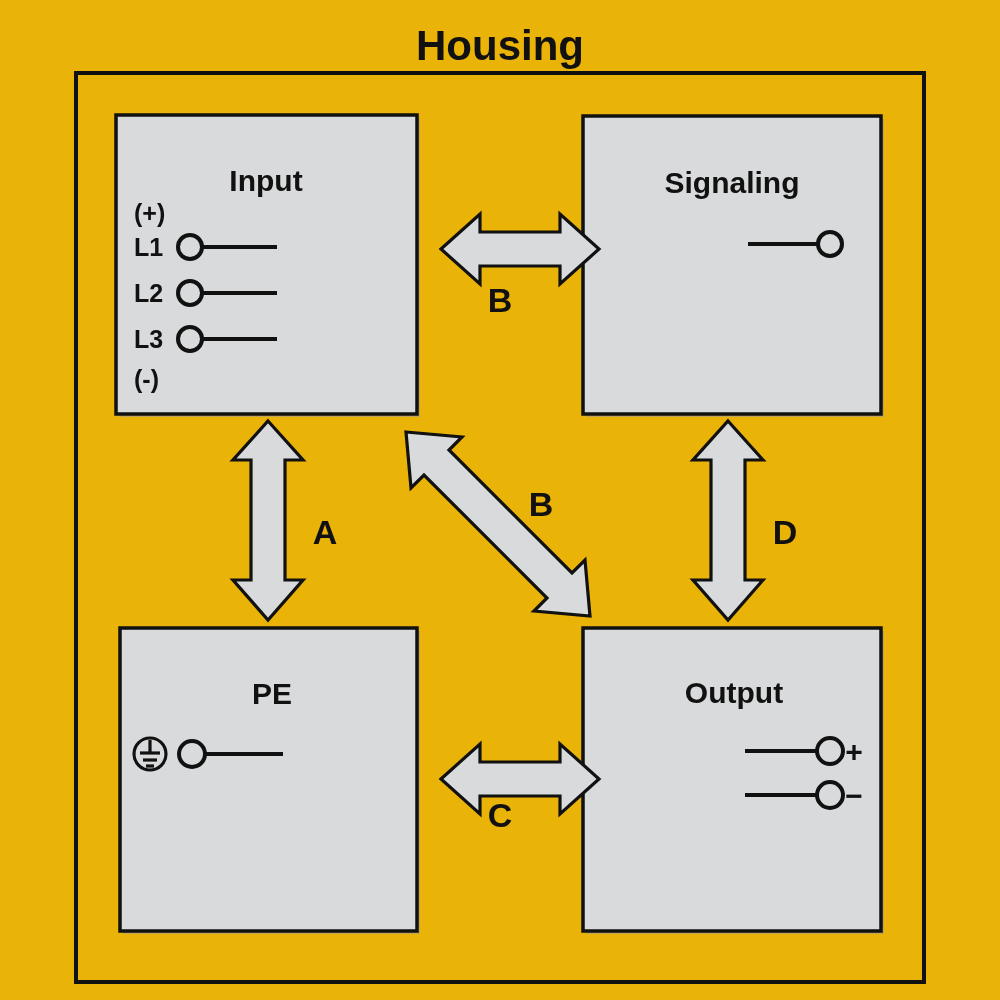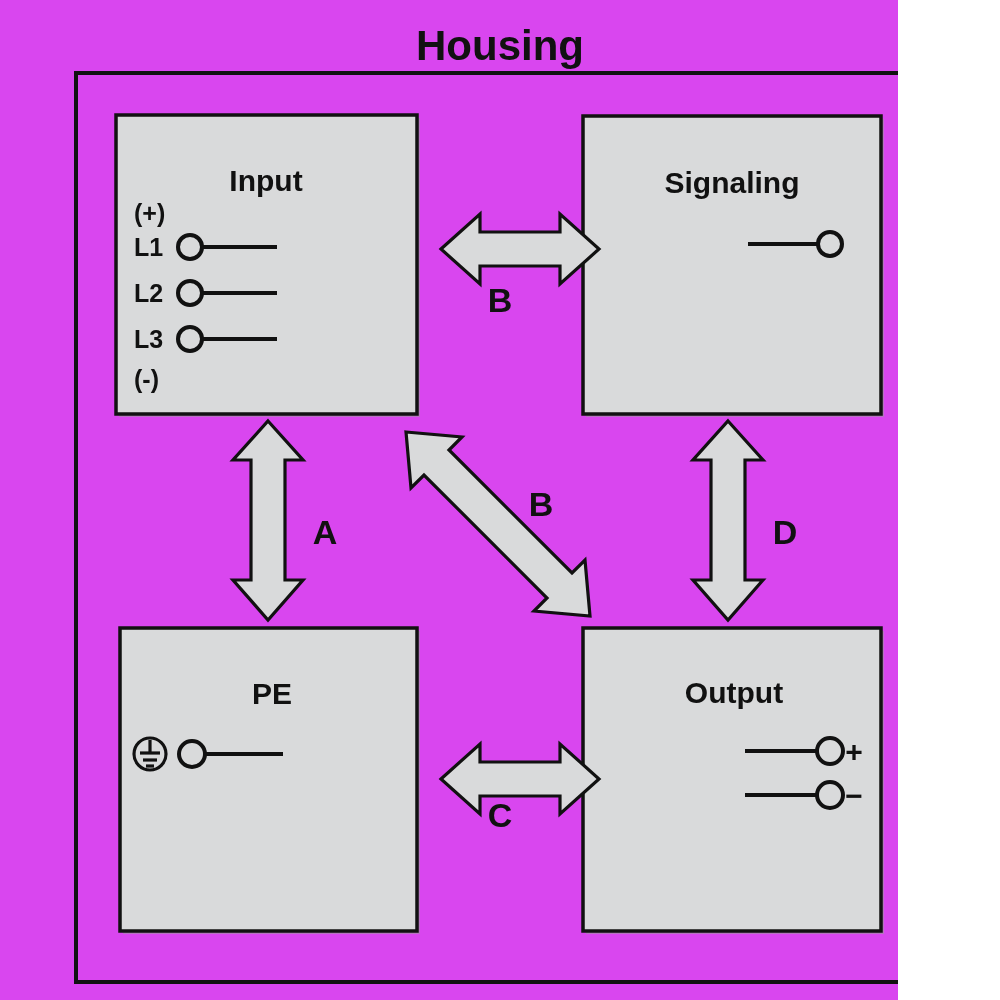--- a/index.html
+++ b/index.html
@@ -3,23 +3,23 @@
 <meta charset="utf-8">
 <title>Housing block diagram</title>
 <style>
   html, body {
     margin: 0;
     padding: 0;
     background: #ffffff;
   }
   #stage {
     position: relative;
-    width: 898px;
+    width: 1000px;
     height: 1000px;
-    background: #d946ef;
+    background: #eab308;
     font-family: "Liberation Sans", sans-serif;
     overflow: hidden;
   }
   #diagram-svg {
     position: absolute;
     left: 0;
     top: 0;
     width: 1000px;
     height: 1000px;
   }

